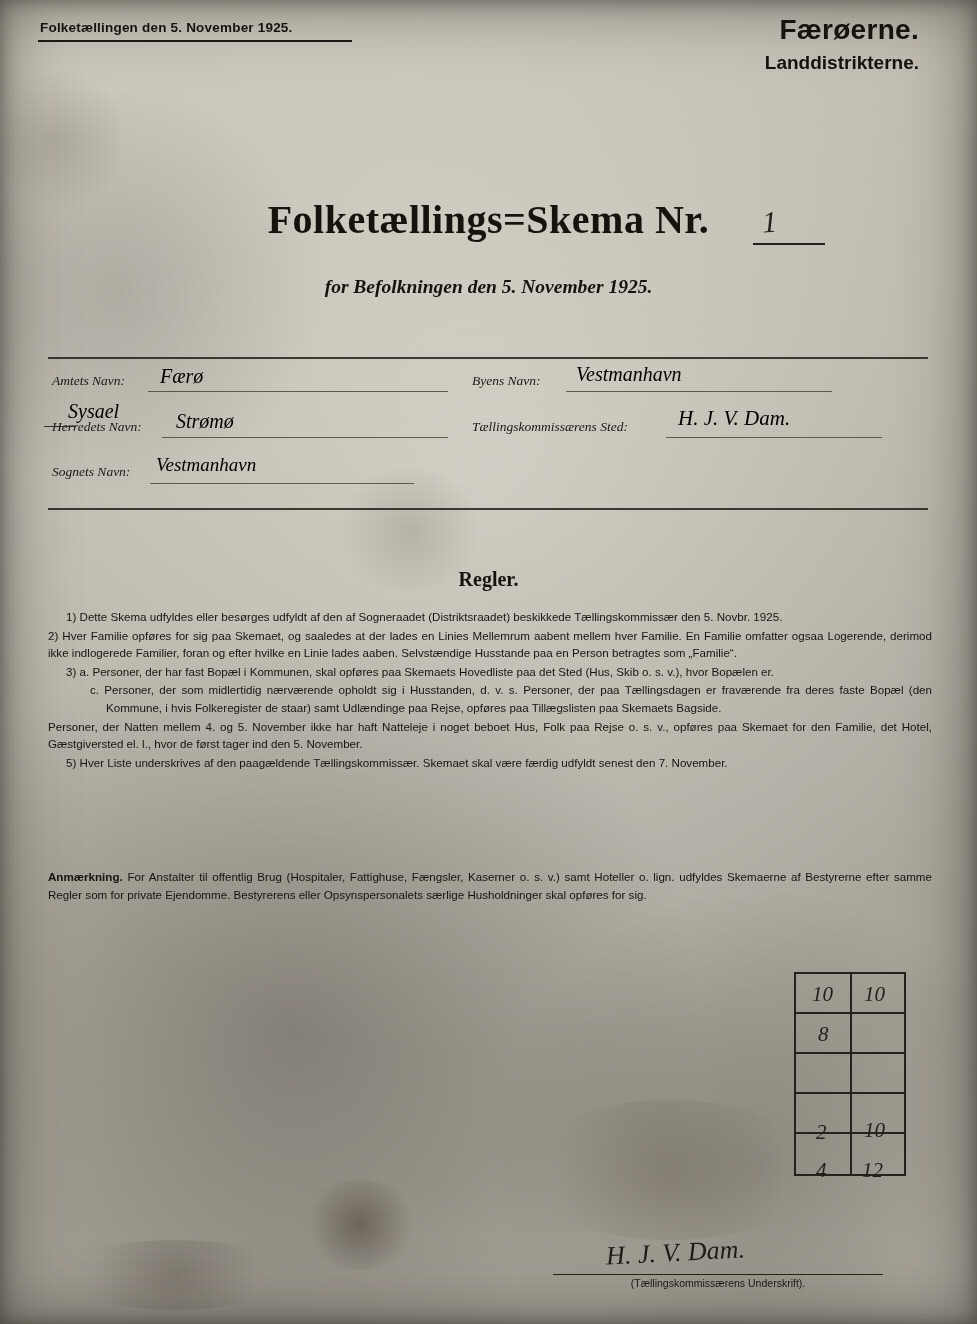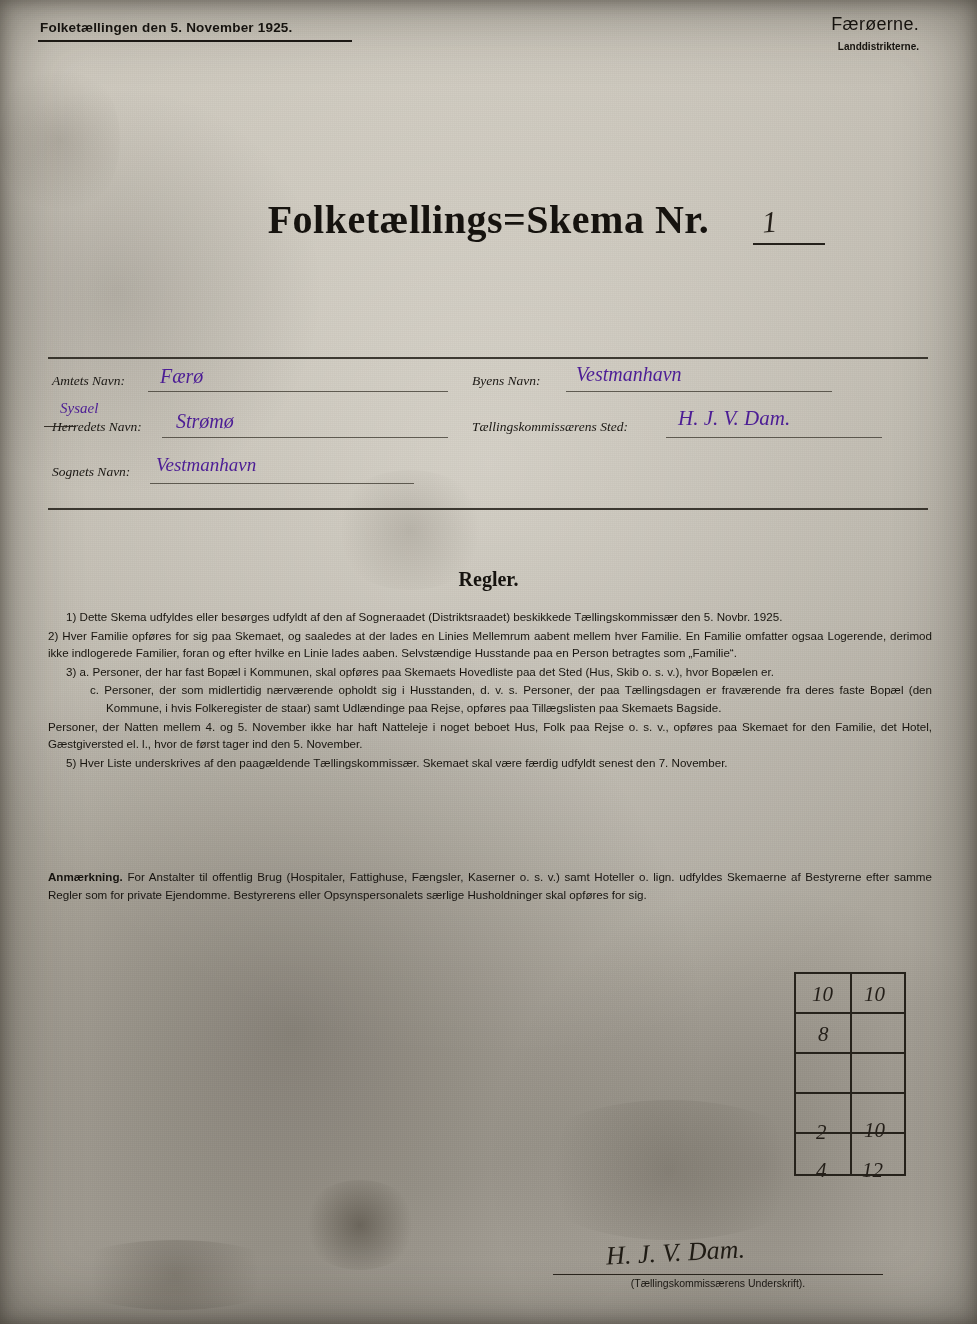--- a/index.html
+++ b/index.html
@@ -62,22 +62,22 @@
     position: absolute;
     left: 38px; top: 40px;
     width: 314px; height: 2px;
     background: #1d1a15;
   }
   .hdr-right {
     position: absolute;
     right: 58px; top: 14px;
     text-align: right;
   }
-  .hdr-right .l1 { font-size: 18px; font-weight: normal; letter-spacing: 0.3px; }
-  .hdr-right .l2 { font-size: 10px; font-weight: bold; margin-top: 6px; }
+  .hdr-right .l1 { font-size: 28px; font-weight: bold; letter-spacing: 0.3px; }
+  .hdr-right .l2 { font-size: 19px; font-weight: bold; margin-top: 6px; }
 
   
   .title {
     position: absolute;
     left: 0; right: 0; top: 196px;
     text-align: center;
     font-family: "Liberation Serif", serif;
     font-size: 40px;
     font-weight: bold;
     letter-spacing: 0.5px;
@@ -129,21 +129,21 @@
   .fline {
     position: absolute;
     height: 1px;
     background: #3a352c;
     opacity: 0.75;
   }
   .hw {
     position: absolute;
     font-family: "Liberation Serif", serif;
     font-style: italic;
-    color: #4c1d95;
+    color: #000000;
     white-space: nowrap;
   }
 
   
   .regler-h {
     position: absolute;
     left: 0; right: 0; top: 568px;
     text-align: center;
     font-family: "Liberation Serif", serif;
     font-size: 20px;
@@ -246,29 +246,30 @@
     <div class="hdr-left-rule"></div>
 
     <div class="hdr-right">
       <div class="l1">Færøerne.</div>
       <div class="l2">Landdistrikterne.</div>
     </div>
 
     <div class="title">Folketællings=Skema Nr.</div>
     <div class="title-num">1</div>
     <div class="title-num-line"></div>
+    <div class="subtitle">for Befolkningen den 5. November 1925.</div>
 
     <div class="rule r1"></div>
     <div class="rule r2"></div>
 
     <div class="fl" style="left:52px; top:373px;text-align:center;">Amtets Navn:</div>
     <div class="fline" style="left:148px; top:391px; width:300px;"></div>
     <div class="hw" style="left:160px; top:365px; font-size:20px;">Færø</div>
 
-    <div class="hw" style="left:60px; top:400px; font-size:15px;">Sysael</div>
+    <div class="hw" style="left:68px; top:400px; font-size:20px;">Sysael</div>
     <div class="fl" style="left:52px; top:419px;">Herredets Navn:</div>
     <div class="strike" style="left:44px; top:426px; width:32px;"></div>
     <div class="fline" style="left:162px; top:437px; width:286px;"></div>
     <div class="hw" style="left:176px; top:410px; font-size:20px;">Strømø</div>
 
     <div class="fl" style="left:52px; top:464px;">Sognets Navn:</div>
     <div class="fline" style="left:150px; top:483px; width:264px;"></div>
     <div class="hw" style="left:156px; top:454px; font-size:19px;">Vestmanhavn</div>
 
     <div class="fl" style="left:472px; top:373px;">Byens Navn:</div>

